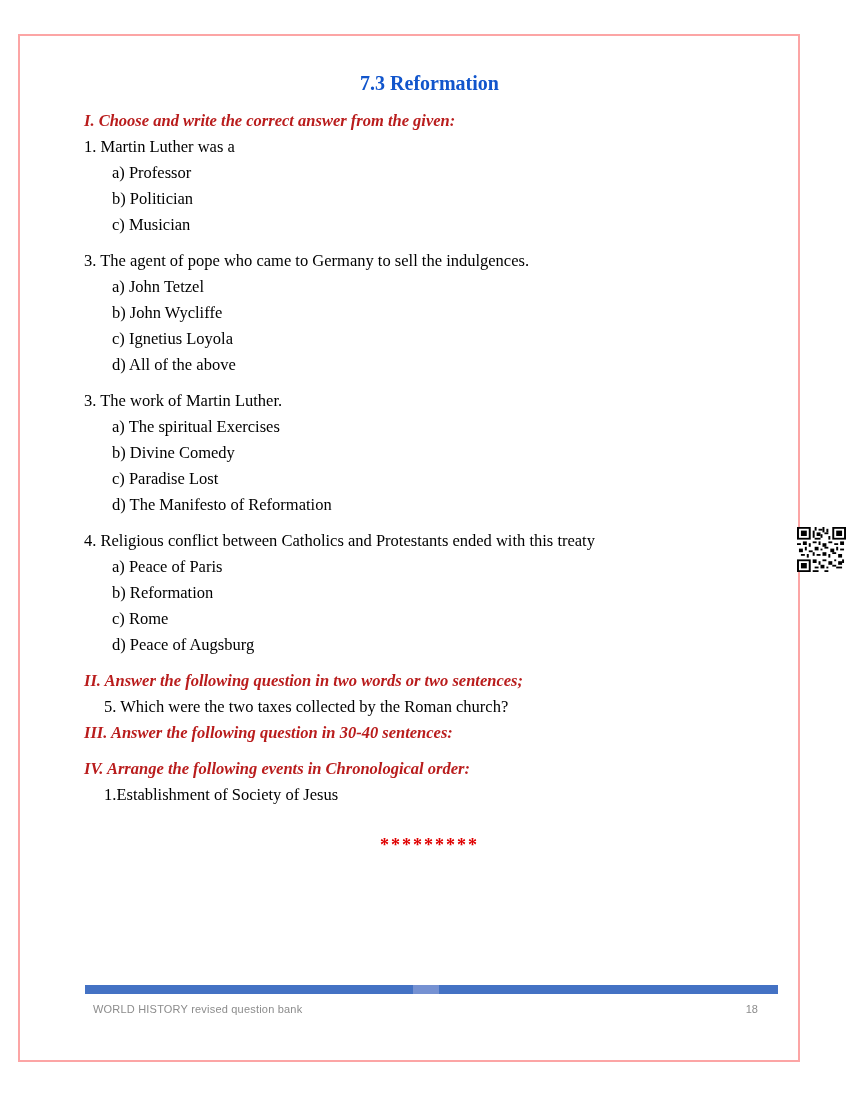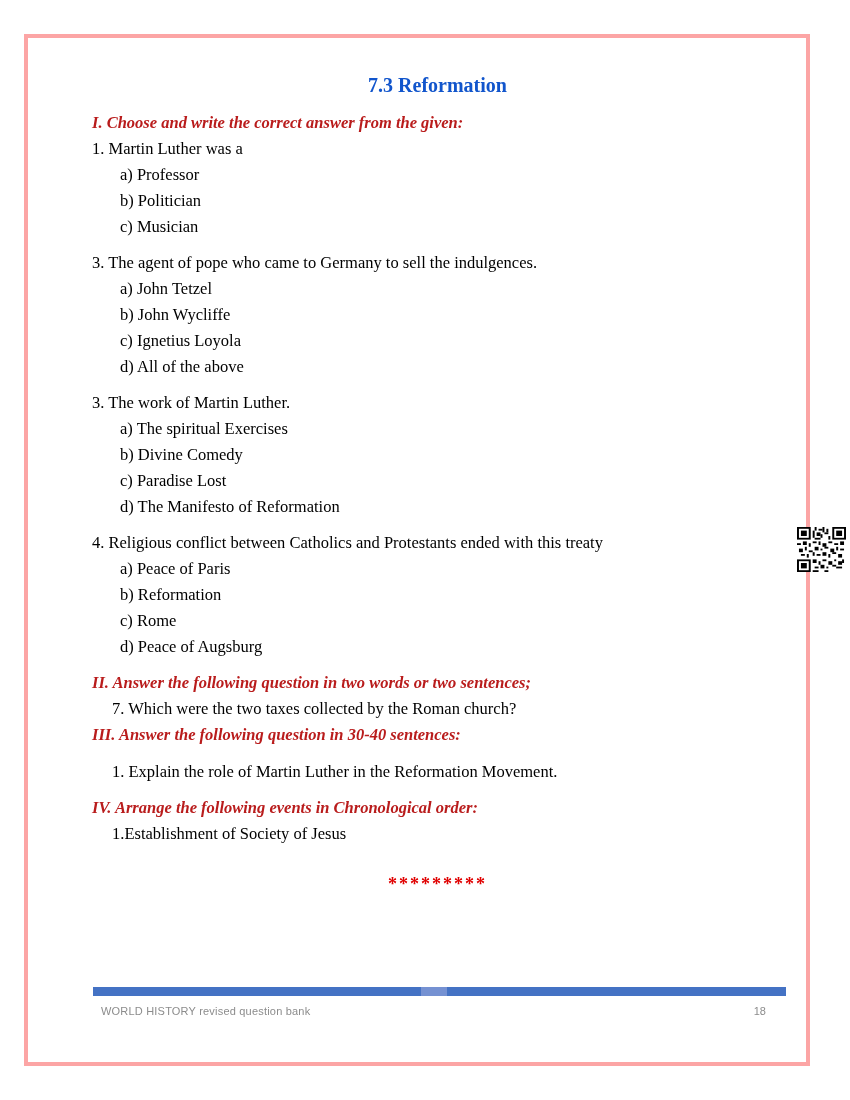--- a/index.html
+++ b/index.html
@@ -13,25 +13,25 @@
   .canvas {
     position: relative;
     width: 850px;
     height: 1100px;
     background: #ffffff;
     font-family: "Liberation Serif", serif;
     color: #000000;
   }
   .page {
     position: absolute;
-    left: 24px;
+    left: 18px;
     top: 34px;
     width: 778px;
     height: 1024px;
-    border: 4px solid #fca5a5;
+    border: 2px solid #fca5a5;
     background: #ffffff;
   }
   .content {
     position: absolute;
     left: 64px;
     right: 23px;
     top: 34px;
   }
   .doc-title {
     margin: 0 0 12px 0;
@@ -146,24 +146,23 @@
       <div class="option">c) Paradise Lost</div>
       <div class="option">d) The Manifesto of Reformation</div>
 
       <div class="question gap-q">4. Religious conflict between Catholics and Protestants ended with this treaty</div>
       <div class="option">a) Peace of Paris</div>
       <div class="option">b) Reformation</div>
       <div class="option">c) Rome</div>
       <div class="option">d) Peace of Augsburg</div>
 
       <div class="sec-header gap-sec">II. Answer the following question in two words or two sentences;</div>
-      <div class="subquestion">7. Which were the two taxes collected by the Roman church?</div>
+      <div class="subquestion">5. Which were the two taxes collected by the Roman church?</div>
 
       <div class="sec-header">III. Answer the following question in 30-40 sentences:</div>
-      <div class="subquestion gap-sub">1. Explain the role of Martin Luther in the Reformation Movement.</div>
 
       <div class="sec-header gap-sec">IV. Arrange the following events in Chronological order:</div>
       <div class="subquestion">1.Establishment of Society of Jesus</div>
 
       <div class="end-marker">*********</div>
     </div>
 
     <div class="footer-bar">
       <div class="footer-bar-light"></div>
     </div>

